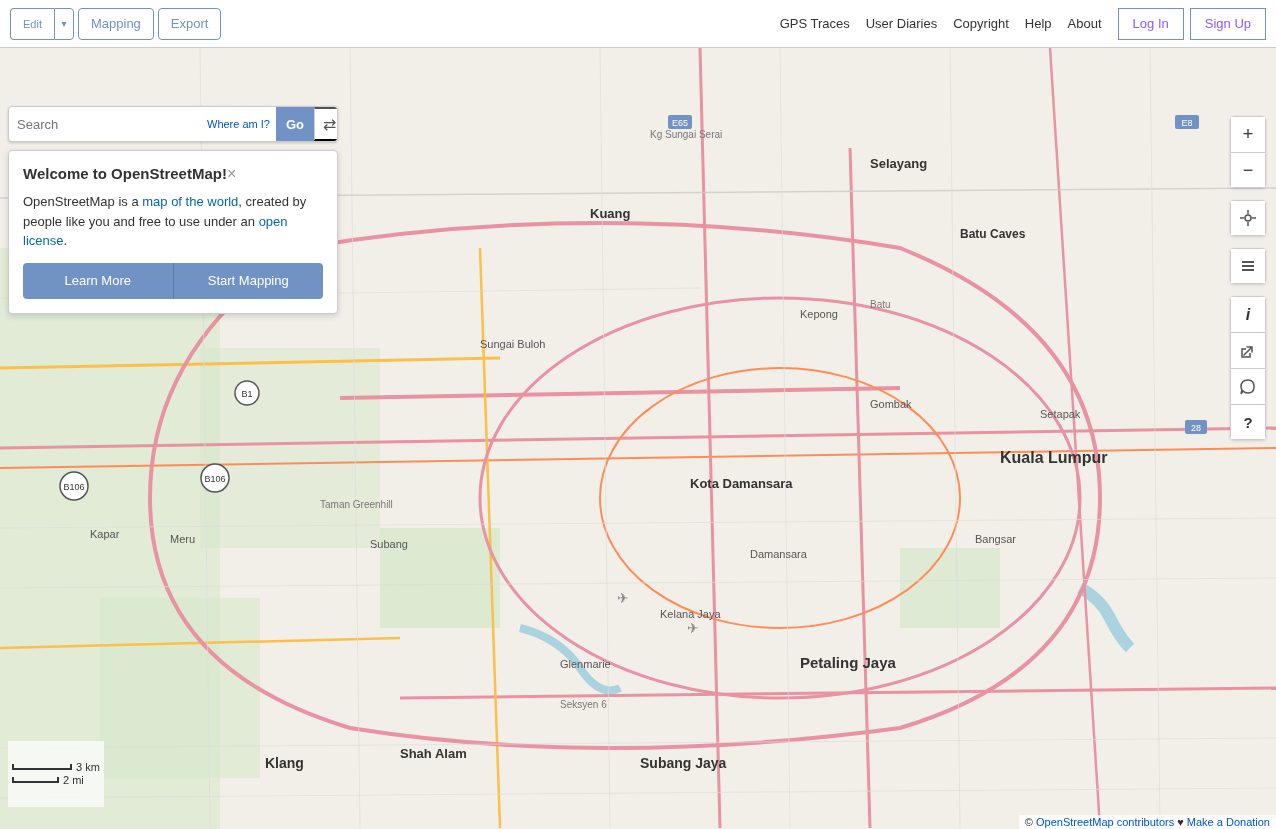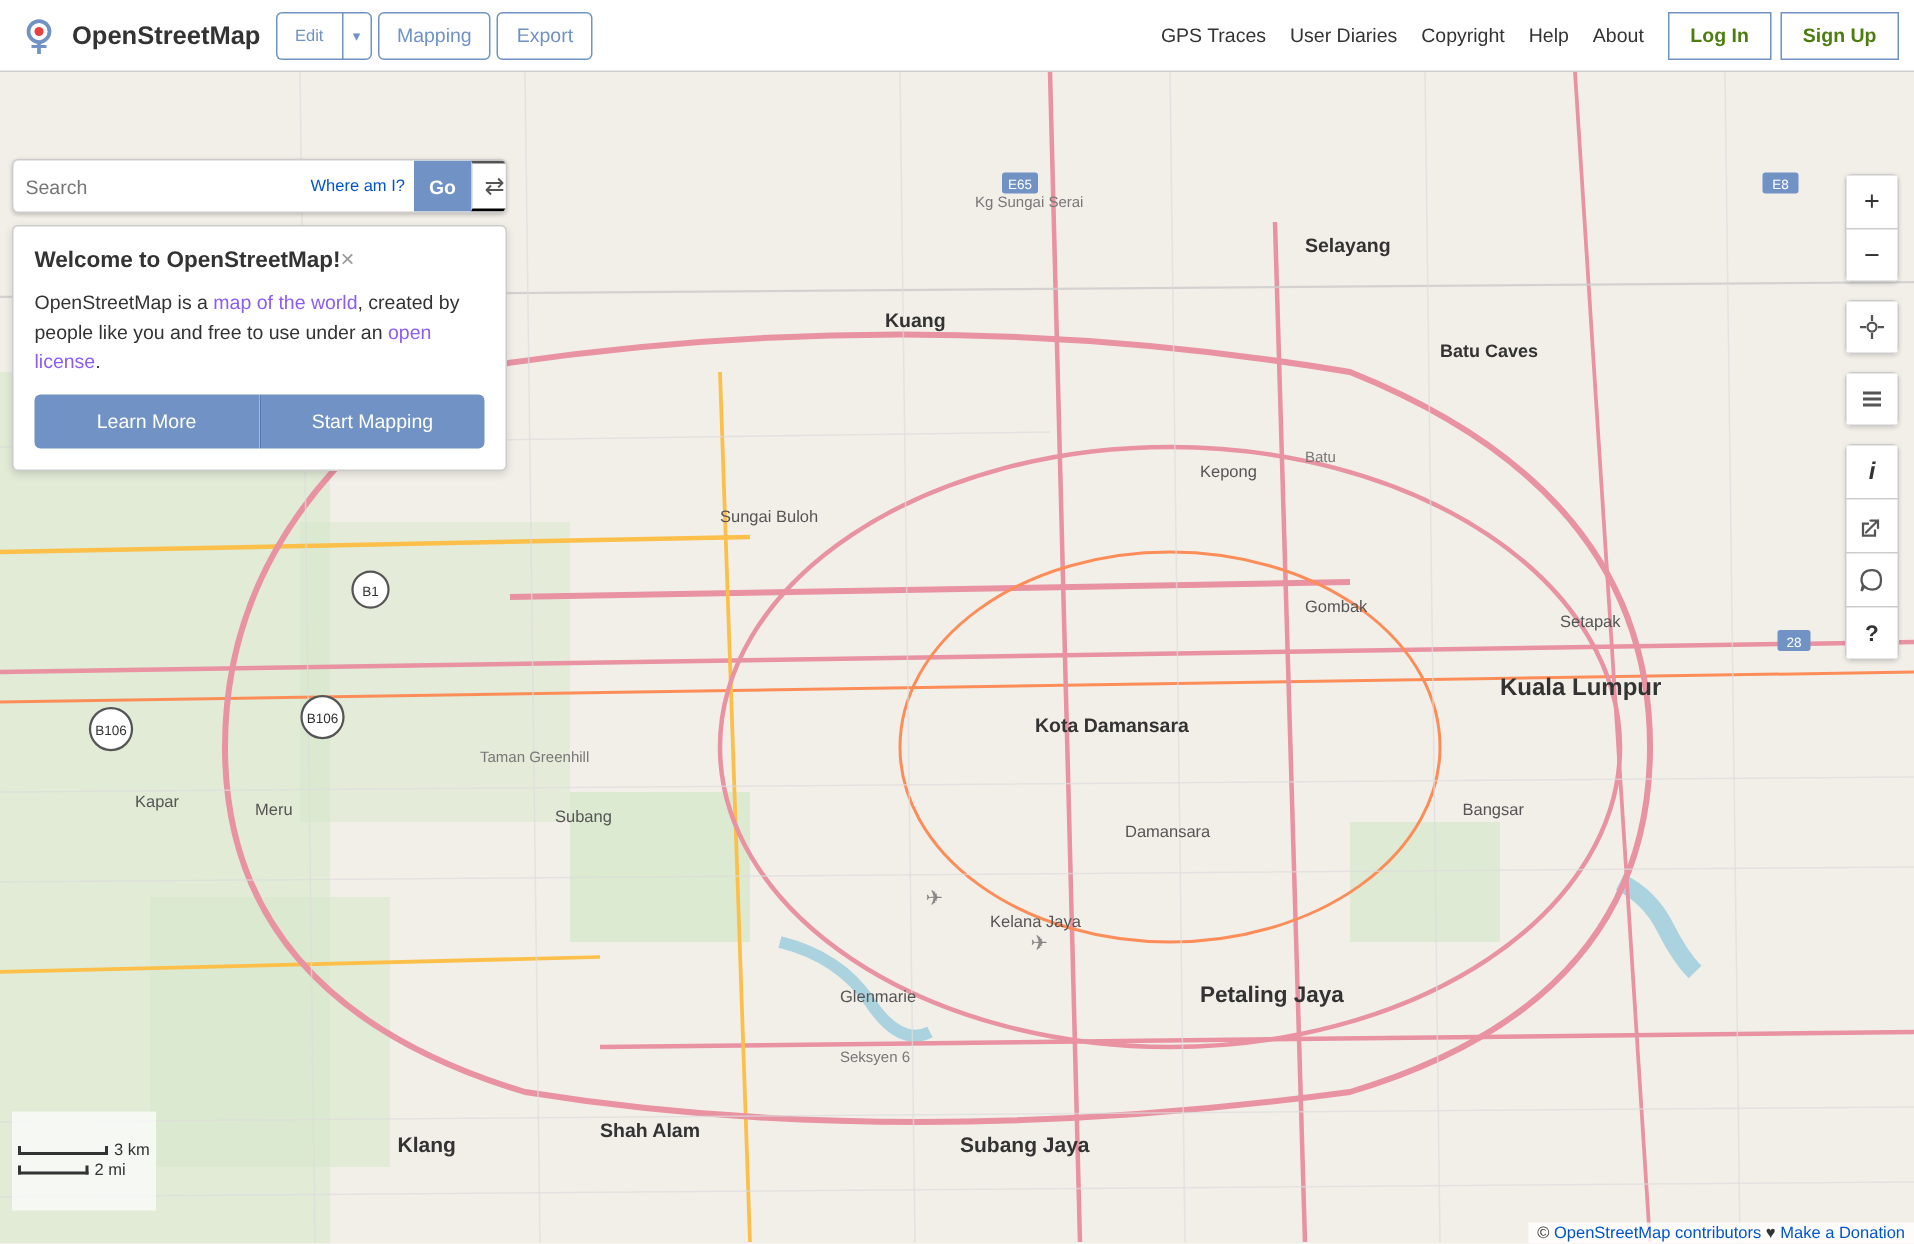--- a/index.html
+++ b/index.html
@@ -48,21 +48,21 @@
     }
     #nav-right {
       margin-left: auto; display: flex; align-items: center; gap: 16px;
     }
     .nav-link {
       color: #333; text-decoration: none; font-size: 13px; cursor: pointer;
     }
     #auth-btns { display: flex; gap: 6px; }
     .auth-btn {
       height: 32px; padding: 0 14px; border: 1px solid #7092c4; background: #fff;
-      color: #4d7c0f; font-size: 13px; cursor: pointer; border-radius: 0; font-weight: 700;
+      color: #8b5cf6; font-size: 13px; cursor: pointer; border-radius: 0; font-weight: 400;
     }
 
     
     #map-container {
       position: absolute; top: 48px; left: 0; right: 0; bottom: 0;
       background: #f2efe9; overflow: hidden;
     }
 
     
     #search-panel {
@@ -106,21 +106,21 @@
     #welcome-title {
       font-size: 15px; font-weight: bold; color: #333;
     }
     #welcome-close {
       cursor: pointer; color: #999; font-size: 16px; line-height: 1;
       background: none; border: none; padding: 0;
     }
     #welcome-text {
       font-size: 13px; color: #333; line-height: 1.5; margin-bottom: 12px;
     }
-    #welcome-text a { color: #8b5cf6; text-decoration: none; }
+    #welcome-text a { color: #0369a1; text-decoration: none; }
     #welcome-buttons {
       display: flex; gap: 0;
     }
     #learn-more-btn {
       flex: 1; height: 36px; background: #7092c4; border: none; color: #fff;
       font-size: 13px; font-weight: 500; cursor: pointer; border-radius: 4px 0 0 4px;
     }
     #start-mapping-btn {
       flex: 1; height: 36px; background: #7092c4; border: none; border-left: 1px solid #5a7ab0;
       color: #fff; font-size: 13px; font-weight: 500; cursor: pointer; border-radius: 0 4px 4px 0;
@@ -177,32 +177,20 @@
     
     #map-bg {
       position: absolute; top: 0; left: 0; width: 100%; height: 100%;
       background-color: #f2efe9;
     }
   </style>
 </head>
 <body>
 
 <div id="navbar">
-  <div id="logo-area">
-    <div id="logo-icon">
-      <svg width="30" height="30" viewBox="0 0 30 30">
-        <rect width="30" height="30" fill="#fff" rx="3"></rect>
-        <circle cx="15" cy="12" r="7" fill="none" stroke="#7092c4" stroke-width="2.5"></circle>
-        <circle cx="15" cy="12" r="3" fill="#e84040"></circle>
-        <path d="M15 19 L15 27" stroke="#7092c4" stroke-width="2.5"></path>
-        <path d="M10 22 L20 22" stroke="#7092c4" stroke-width="2"></path>
-      </svg>
-    </div>
-    <span id="site-title">OpenStreetMap</span>
-  </div>
 
   <div id="edit-group">
     <button id="edit-btn" class="nav-btn">Edit</button>
     <button id="edit-dropdown">
       <span>▾</span>
     </button>
     <button id="history-btn" class="nav-btn">Mapping</button>
     <button id="export-btn" class="nav-btn">Export</button>
   </div>
 

